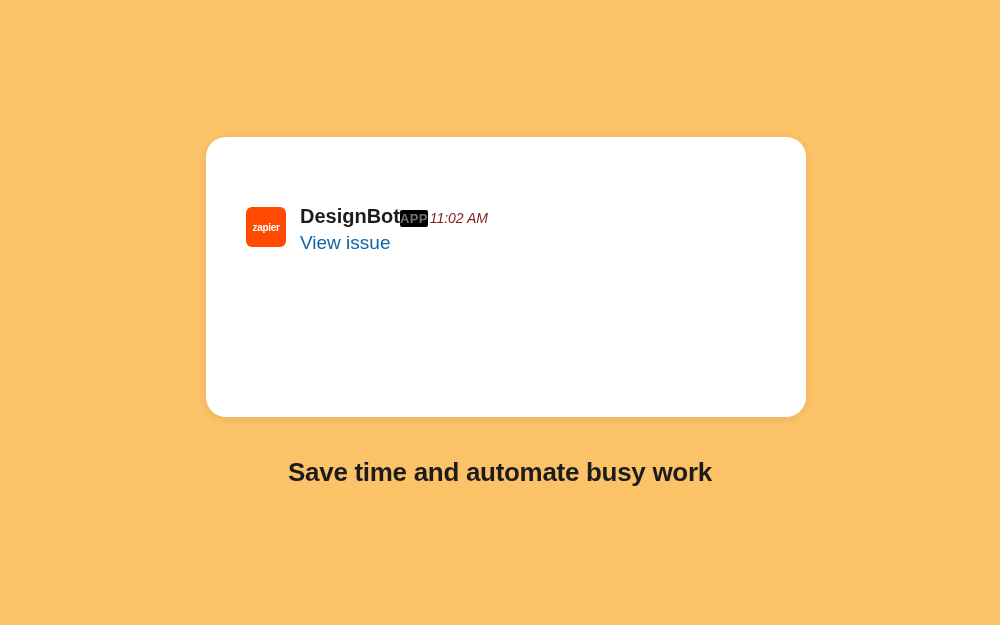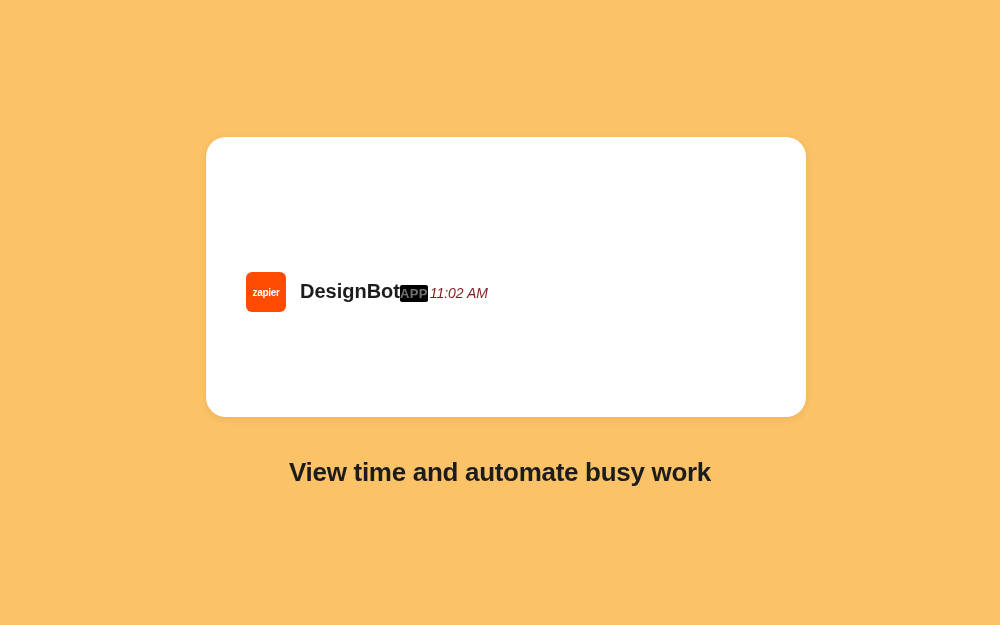--- a/index.html
+++ b/index.html
@@ -21,21 +21,21 @@
     }
     
     .card {
       width: 600px;
       height: 280px;
       background-color: #ffffff;
       border-radius: 20px;
       box-shadow: 0 2px 8px rgba(0,0,0,0.08);
       padding: 68px 40px 40px 40px;
       display: flex;
-      align-items: center;
+      align-items: flex-start;
       gap: 14px;
       margin-left: 12px;
     }
     
     .avatar {
       width: 40px;
       height: 40px;
       background-color: #ff4a00;
       border-radius: 6px;
       display: flex;
@@ -124,16 +124,17 @@
 <div class="card">
   <div class="avatar">
     <span class="avatar-text">zapier</span>
   </div>
   <div class="message-content">
     <div class="header-row">
       <span class="bot-name">DesignBot</span>
       <span class="app-badge">APP</span>
       <span class="timestamp">11:02 AM</span>
     </div>
+    <a class="link">View issue</a>
   </div>
 </div>
 
-<div class="tagline">View time and automate busy work</div>
+<div class="tagline">Save time and automate busy work</div>
 
 </body></html>

